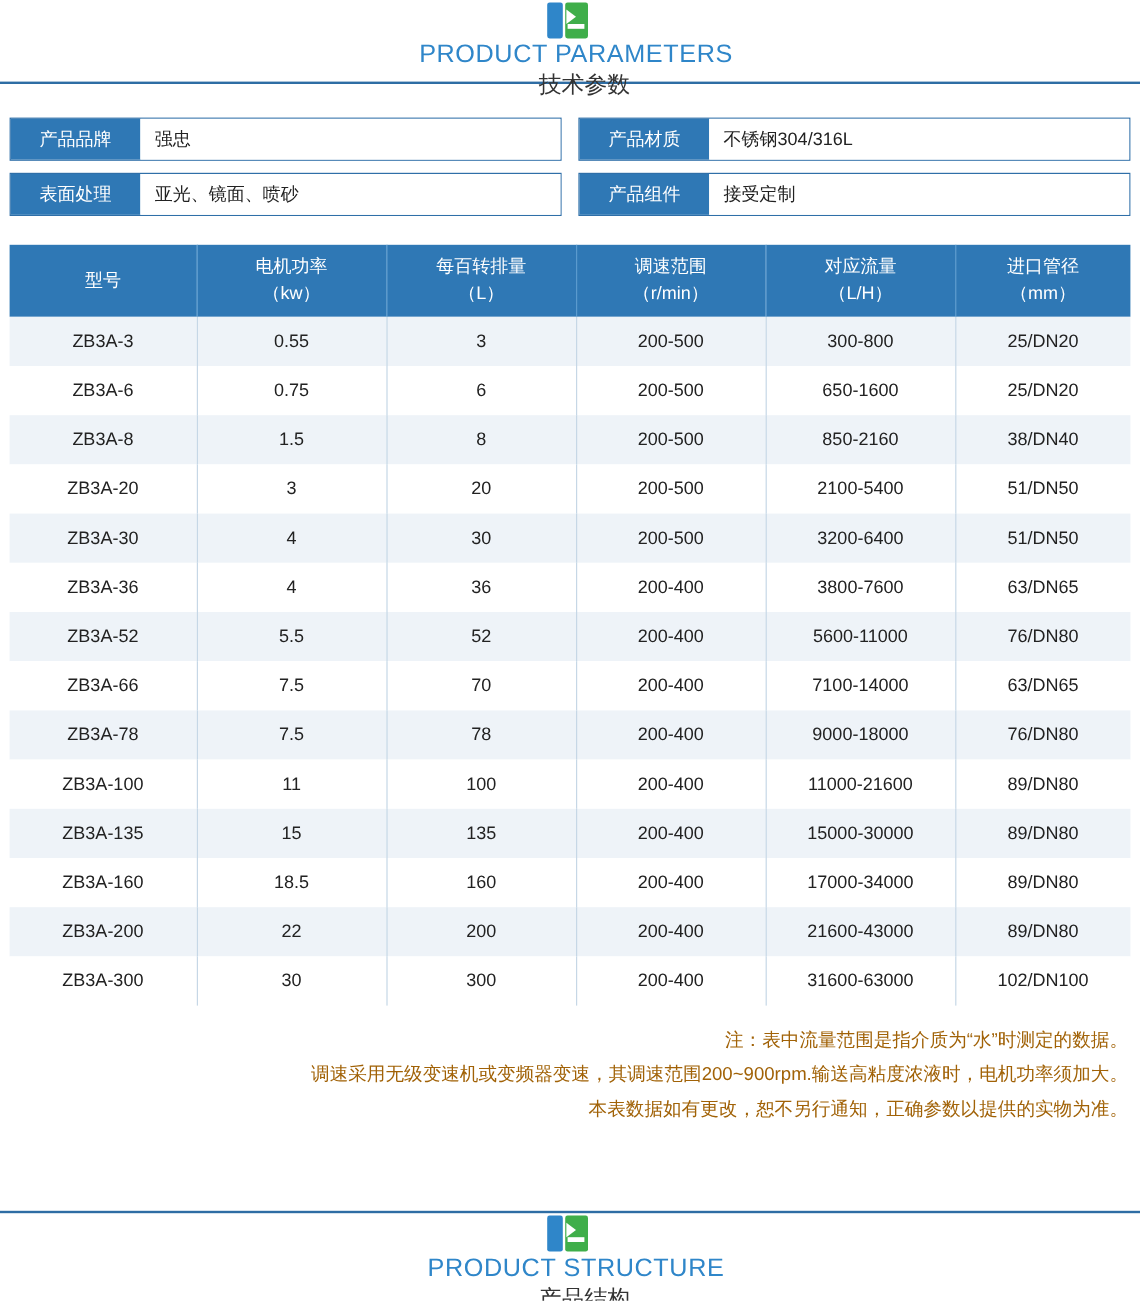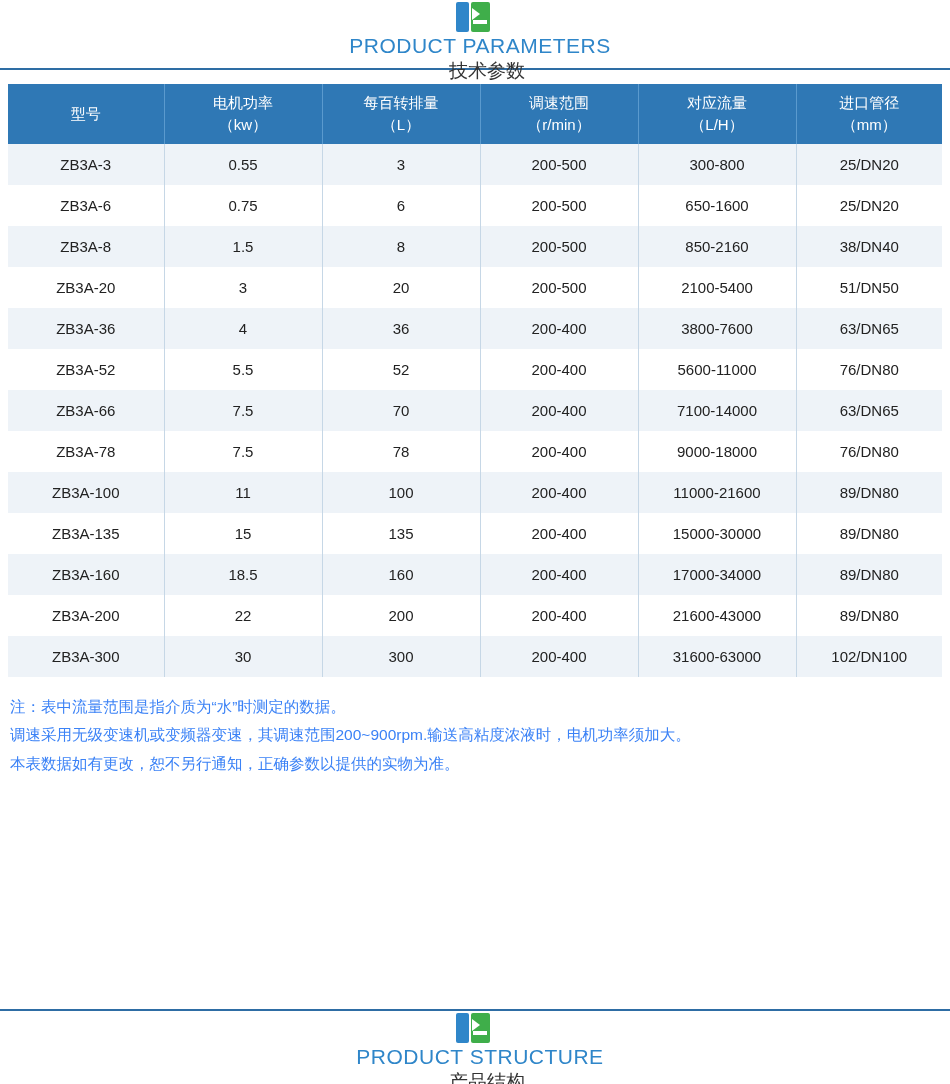--- a/index.html
+++ b/index.html
@@ -148,21 +148,22 @@
   table.params td:last-child { border-right: none; }
   table.params tbody tr:nth-child(odd) td { background: #eef3f8; }
   table.params tbody tr:nth-child(even) td { background: #ffffff; }
   table.params tbody tr td:first-child { font-size: 15px; }
 
   
   .notes {
     margin: 16px 10px 0 10px;
     font-size: 15.5px;
     line-height: 1.85;
-    color: #3b82f6;
+    color: #a16207;
+    text-align: right;
   }
 
   
   .bottom-header {
     position: absolute;
     left: 0;
     bottom: 0;
     width: 950px;
     box-sizing: border-box;
   }
@@ -186,20 +187,42 @@
     <div class="logo-mark">
       <div class="lb"></div>
       <div class="rb"></div>
       <div class="arrow"></div>
       <div class="bar"></div>
     </div>
     <div class="section-title-en">PRODUCT PARAMETERS</div>
     <div class="section-title-cn">技术参数</div>
   </div>
 
+  <div class="info-wrap">
+    <div class="info-col">
+      <div class="info-row">
+        <div class="info-label">产品品牌</div>
+        <div class="info-value">强忠</div>
+      </div>
+      <div class="info-row">
+        <div class="info-label">表面处理</div>
+        <div class="info-value">亚光、镜面、喷砂</div>
+      </div>
+    </div>
+    <div class="info-col">
+      <div class="info-row">
+        <div class="info-label">产品材质</div>
+        <div class="info-value">不锈钢304/316L</div>
+      </div>
+      <div class="info-row">
+        <div class="info-label">产品组件</div>
+        <div class="info-value">接受定制</div>
+      </div>
+    </div>
+  </div>
 
   <table class="params">
     <colgroup>
       <col style="width:156px">
       <col style="width:158px">
       <col style="width:158px">
       <col style="width:158px">
       <col style="width:158px">
       <col style="width:146px">
     </colgroup>
@@ -257,20 +280,28 @@
         </tr>
         <tr>
           <td>ZB3A-20</td>
           <td>3</td>
           <td>20</td>
           <td>200-500</td>
           <td>2100-5400</td>
           <td>51/DN50</td>
         </tr>
         <tr>
+          <td>ZB3A-30</td>
+          <td>4</td>
+          <td>30</td>
+          <td>200-500</td>
+          <td>3200-6400</td>
+          <td>51/DN50</td>
+        </tr>
+        <tr>
           <td>ZB3A-36</td>
           <td>4</td>
           <td>36</td>
           <td>200-400</td>
           <td>3800-7600</td>
           <td>63/DN65</td>
         </tr>
         <tr>
           <td>ZB3A-52</td>
           <td>5.5</td>

